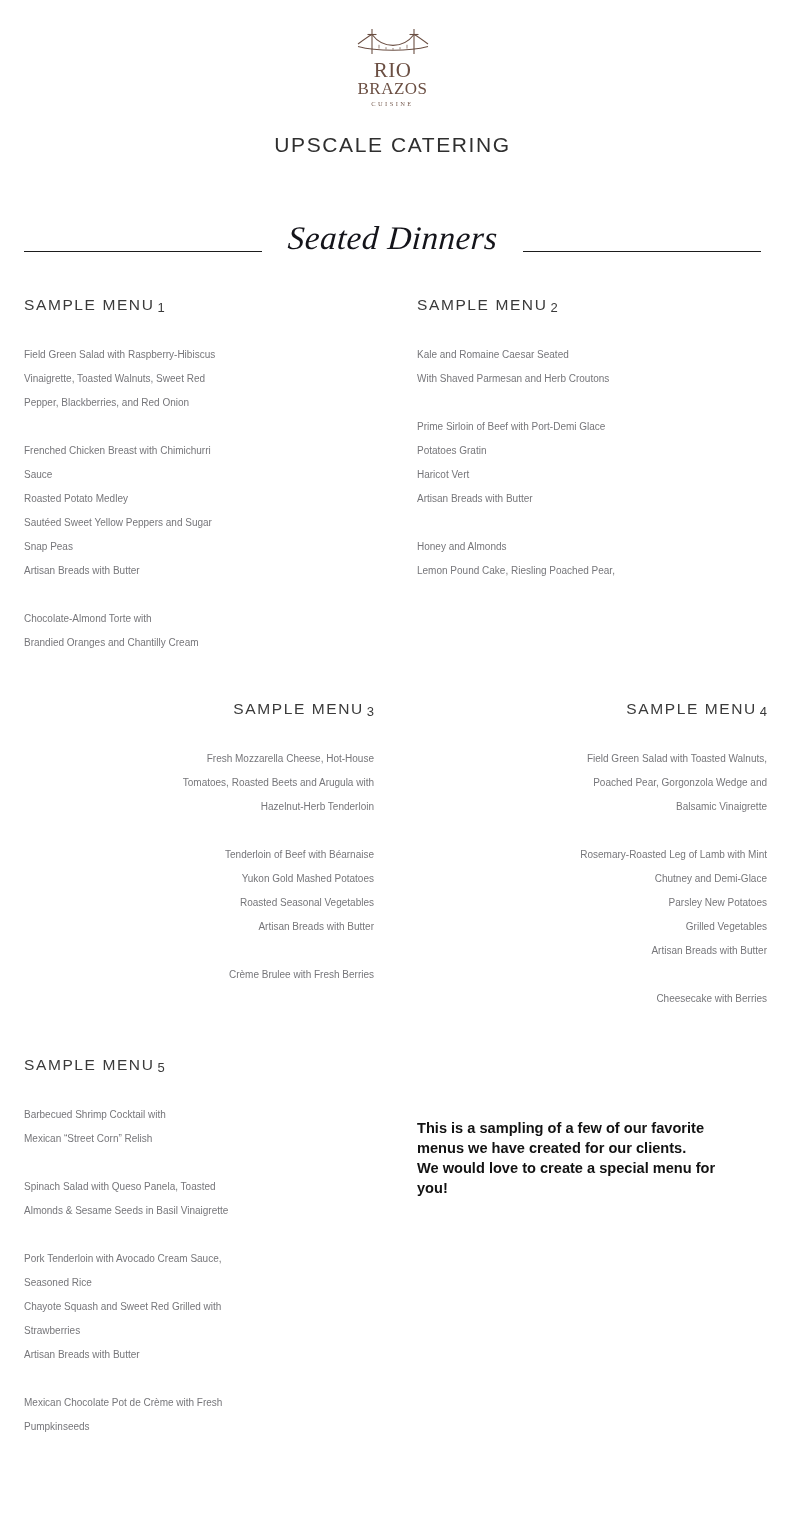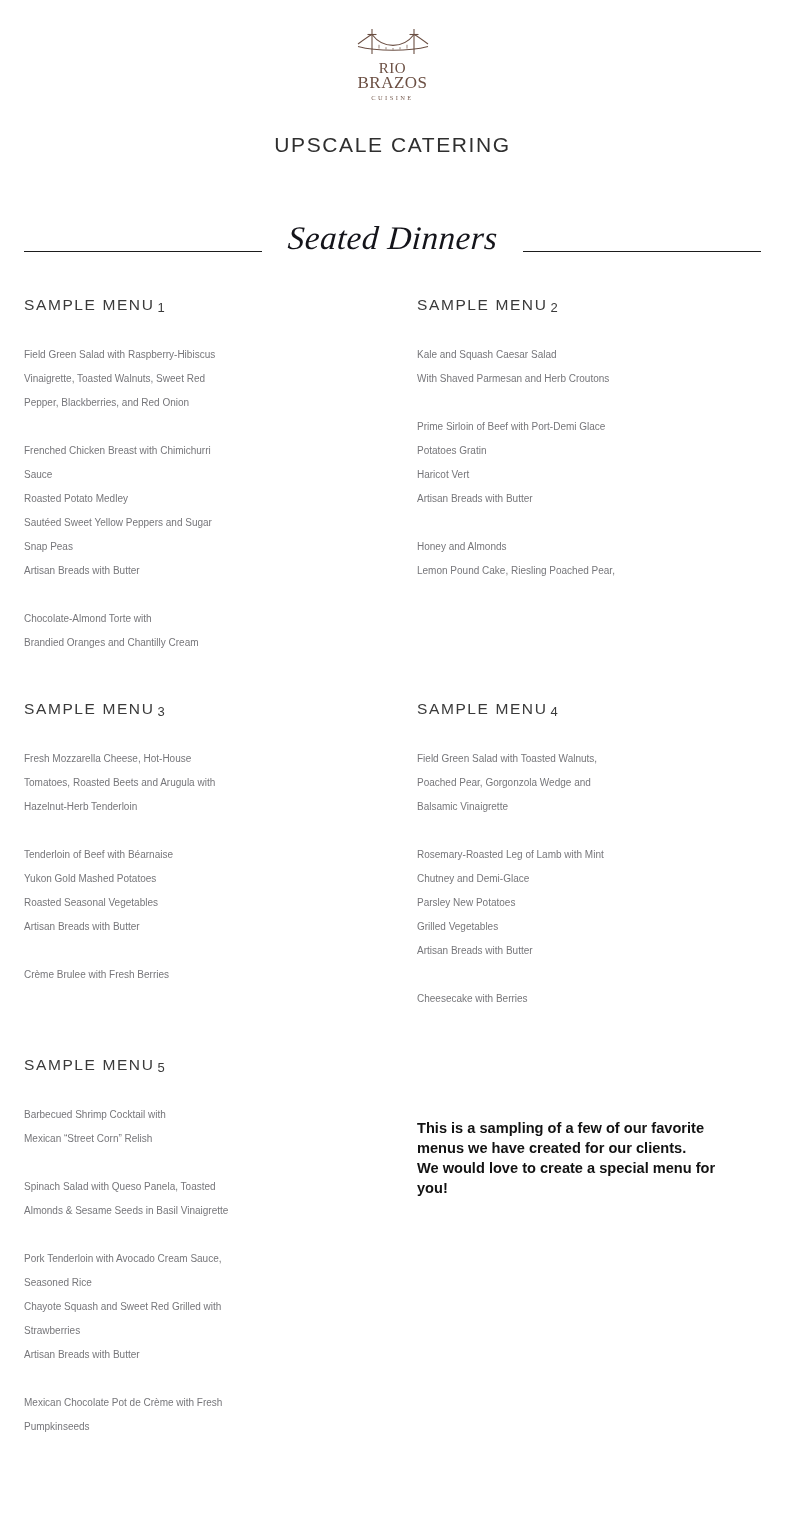--- a/index.html
+++ b/index.html
@@ -28,21 +28,21 @@
     margin: 0 auto;
   }
   .logo-word {
     font-family: "Liberation Serif", serif;
     color: #6b4f43;
     line-height: 0.94;
     margin-top: 1px;
   }
   .logo-word .l1 {
     display: block;
-    font-size: 15px;
+    font-size: 21px;
     letter-spacing: 0.5px;
   }
   .logo-word .l2 {
     display: block;
     font-size: 17px;
     letter-spacing: 0.5px;
   }
   .logo-sub {
     display: block;
     font-family: "Liberation Serif", serif;
@@ -219,37 +219,37 @@
         <span class="line">Chocolate-Almond Torte with</span>
         <span class="line">Brandied Oranges and Chantilly Cream</span>
       </div>
     </div>
 
     <div class="col right">
       <div class="menu-title">
         <span>SAMPLE MENU</span><span class="num">2</span>
       </div>
       <div class="course">
-        <span class="line">Kale and Squash Caesar Salad</span>
+        <span class="line">Kale and Romaine Caesar Seated</span>
         <span class="line">With Shaved Parmesan and Herb Croutons</span>
       </div>
       <div class="course">
         <span class="line">Prime Sirloin of Beef with Port-Demi Glace</span>
         <span class="line">Potatoes Gratin</span>
         <span class="line">Haricot Vert</span>
         <span class="line">Artisan Breads with Butter</span>
       </div>
       <div class="course">
         <span class="line">Honey and Almonds</span>
         <span class="line">Lemon Pound Cake, Riesling Poached Pear,</span>
       </div>
     </div>
   </div>
 
-  <div class="menu-row" style="height:356px;">
+  <div class="menu-row" style="height:356px;text-align:right;">
     <div class="col left">
       <div class="menu-title">
         <span>SAMPLE MENU</span><span class="num">3</span>
       </div>
       <div class="course">
         <span class="line">Fresh Mozzarella Cheese, Hot-House</span>
         <span class="line">Tomatoes, Roasted Beets and Arugula with</span>
         <span class="line">Hazelnut-Herb Tenderloin</span>
       </div>
       <div class="course">

